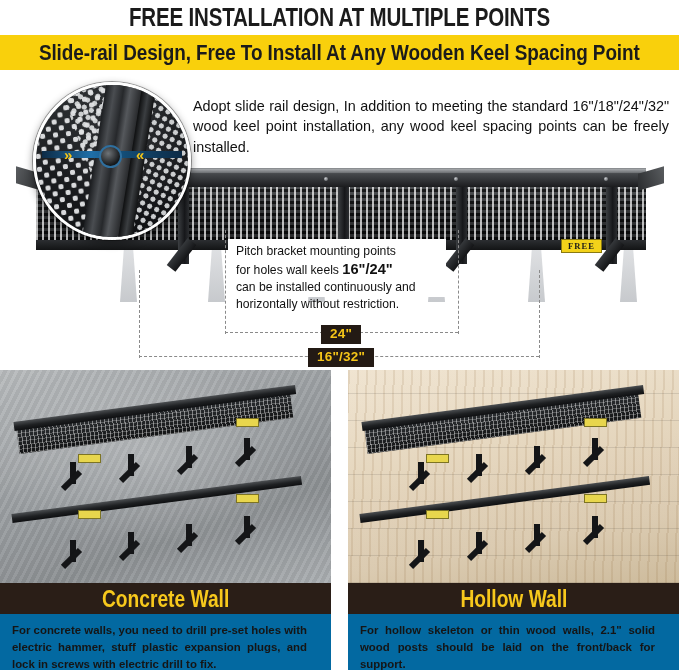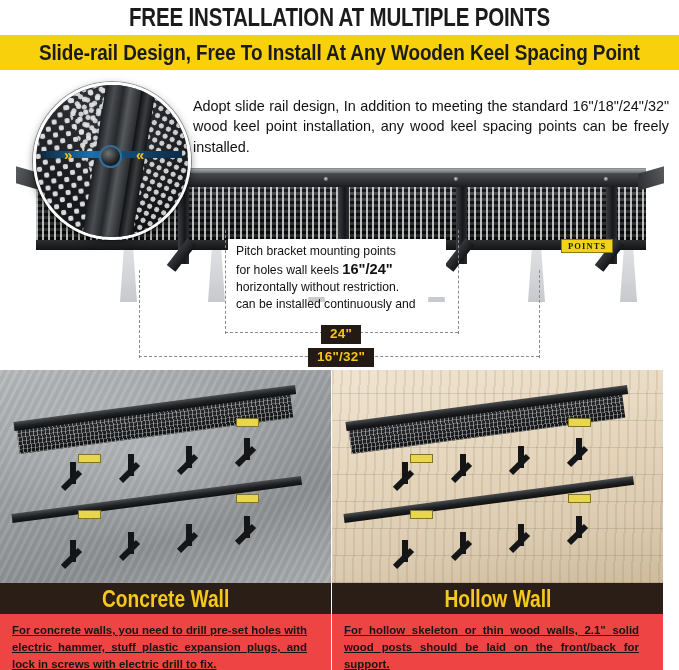--- a/index.html
+++ b/index.html
@@ -182,21 +182,21 @@
     transform:translateX(-50%);
     line-height:1;
   }
   .dt-24{left:341px;top:255px;}
   .dt-1632{left:341px;top:278px;}
 
   
   .panels{position:absolute;left:0;top:370px;width:679px;height:312px;}
   .panel{position:absolute;top:0;width:331px;height:300px;overflow:hidden;}
   .panel.left{left:0;}
-  .panel.right{left:332px;}
+  .panel.right{left:348px;}
 
   .photo{position:absolute;left:0;top:0;width:331px;height:213px;overflow:hidden;}
   .photo.concrete{
     background:
       radial-gradient(ellipse 70% 60% at 45% 40%, rgba(255,255,255,.22), rgba(0,0,0,0) 70%),
       repeating-linear-gradient(117deg, rgba(255,255,255,.05) 0 3px, rgba(0,0,0,.05) 3px 7px),
       linear-gradient(160deg,#b9bcbe 0%,#9da1a4 40%,#8d9194 70%,#acb0b3 100%);
   }
   .photo.wood{
     background:
@@ -233,25 +233,24 @@
     background:#2a1e17;
     display:flex;align-items:center;justify-content:center;
   }
   .panel-head span{
     color:#f7c81c;font-size:24px;font-weight:bold;
     transform:scaleX(0.80);transform-origin:center center;
     white-space:nowrap;letter-spacing:0px;
   }
   .panel-body{
     position:absolute;left:0;top:244px;width:331px;height:56px;
-    background:#ef4444;
+    background:#0369a1;
     padding:8px 24px 0 12px;box-sizing:border-box;
     font-size:11.4px;font-weight:bold;color:#151515;line-height:1.50;
     text-align:justify;
-    text-decoration:underline;
   }
 </style>
 </head>
 <body>
 
 <div class="page">
 
   <div class="title-main">FREE INSTALLATION AT MULTIPLE POINTS</div>
   <div class="title-band">
     <div class="band-text">Slide-rail Design, Free To Install At Any Wooden Keel Spacing Point</div>
@@ -280,21 +279,21 @@
       <div class="shelf-top">
         <div class="screw" style="left:118px;top:8px;"></div>
         <div class="screw" style="left:288px;top:8px;"></div>
         <div class="screw" style="left:418px;top:8px;"></div>
         <div class="screw" style="left:568px;top:8px;"></div>
       </div>
       <div class="shelf-lip-l"></div>
       <div class="shelf-lip-r"></div>
     </div>
 
-    <div class="logo-badge">POINTS</div>
+    <div class="logo-badge">FREE</div>
 
     <div class="magnifier">
       <div class="mag-holes"></div>
       <div class="mag-holes2"></div>
       <div class="mag-rail"></div>
       <div class="mag-rail2"></div>
       <div class="mag-slot"></div>
       <div class="arr arrR">»</div>
       <div class="arr arrL">«</div>
       <div class="mag-bolt"></div>
@@ -303,22 +302,22 @@
     <div class="tick tk1"></div>
     <div class="tick tk2"></div>
     <div class="tick tk3"></div>
     <div class="tick tk4"></div>
     <div class="dimline dl-24"></div>
     <div class="dimline dl-1632"></div>
 
     <div class="callout">
       <div>Pitch bracket mounting points</div>
       <div><span>for holes wall keels </span><b>16"/24"</b></div>
+      <div>can be installed continuously and</div>
       <div>horizontally without restriction.</div>
-      <div>can be installed continuously and</div>
     </div>
 
     <div class="dimtag dt-24">24"</div>
     <div class="dimtag dt-1632">16"/32"</div>
   </div>
 
   <div class="panels">
 
     <div class="panel left">
       <div class="photo concrete">

